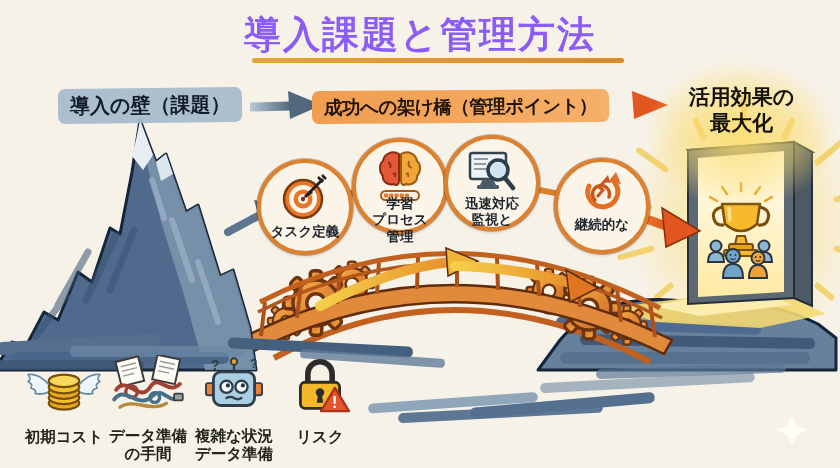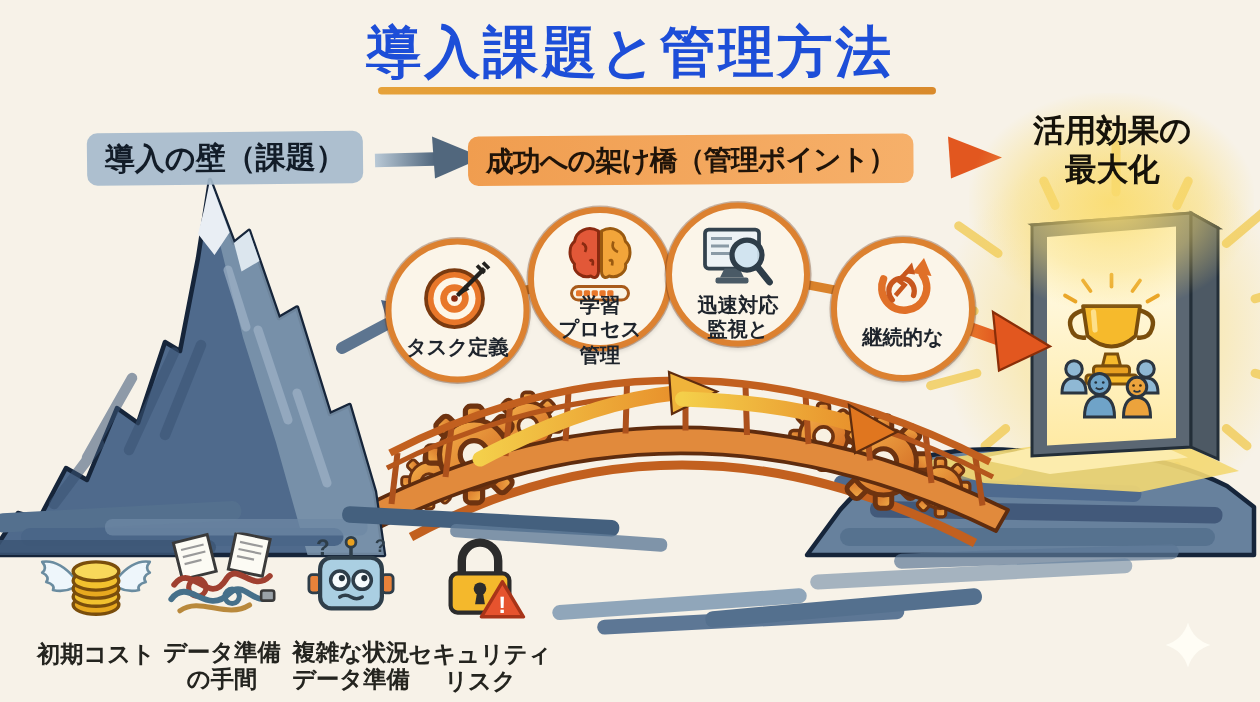--- a/index.html
+++ b/index.html
@@ -4,39 +4,39 @@
 <style>
   html,body{margin:0;padding:0;background:#e8e4da;}
   .canvas{
     position:relative;width:840px;height:468px;overflow:hidden;
     background:#f7f2e8;
     font-family:"Liberation Sans","DejaVu Sans",sans-serif;
   }
   .bg{position:absolute;left:0;top:0;}
   .title{
     position:absolute;left:0;top:10px;width:840px;text-align:center;
-    font-size:37px;font-weight:900;color:#1d4ed8;letter-spacing:2px;
+    font-size:37px;font-weight:900;color:#8b5cf6;letter-spacing:2px;
   }
   .title-underline{
     position:absolute;left:252px;top:58px;width:372px;height:5px;border-radius:3px;
     background:linear-gradient(90deg,#e6a23a,#d98a2b);
   }
   .hl{
     position:absolute;font-weight:800;color:#121c28;white-space:nowrap;
     padding:4px 12px;border-radius:7px;
   }
   .hl-blue{left:58px;top:88px;font-size:20px;background:rgba(166,187,204,.92);transform:rotate(-.6deg);}
   .hl-orange{left:312px;top:90px;font-size:18.5px;letter-spacing:-.5px;background:linear-gradient(93deg,#f09d4f,#f6b06a);transform:rotate(-.4deg);color:#201409;}
   .goal-glow{
     position:absolute;left:646px;top:62px;width:190px;height:145px;
     background:radial-gradient(ellipse at center,rgba(250,220,110,.9) 0%,rgba(250,220,110,.45) 45%,rgba(250,220,110,0) 72%);
   }
   .goal{
-    position:absolute;left:664px;top:75px;width:155px;text-align:center;
-    font-size:21px;font-weight:900;color:#15120a;line-height:1.25;
+    position:absolute;left:664px;top:86px;width:155px;text-align:center;
+    font-size:21px;font-weight:900;color:#15120a;line-height:1.25;font-family:Liberation Mono, monospace;
   }
   .node{
     position:absolute;width:88px;height:88px;border-radius:50%;
     background:#fbf5e9;border:4px solid #dc8130;
     box-shadow:0 0 0 1px rgba(110,51,16,.35),0 2px 3px rgba(0,0,0,.12);
   }
   .node svg{display:block;margin:0 auto;}
   .node .nlabel{
     position:absolute;left:-11px;width:110px;text-align:center;
     font-size:13.5px;font-weight:800;color:#1e242c;line-height:1.22;white-space:nowrap;
@@ -409,18 +409,17 @@
 <div class="challenge" style="left:268px;top:358px;width:104px;">
   <svg width="66" height="56" viewBox="0 0 66 60">
     <path d="M 20 28 V 17 A 13 13 0 0 1 46 17 V 28" fill="none" stroke="#2c2c2c" stroke-width="6"></path>
     <rect x="12" y="26" width="42" height="28" rx="5" fill="#f4b82c" stroke="#2c2c2c" stroke-width="3"></rect>
     <circle cx="33" cy="37" r="4.5" fill="#2c2c2c"></circle>
     <polygon points="31,39 35,39 36.5,48 29.5,48" fill="#2c2c2c"></polygon>
     <polygon points="49,32 64,57 34,57" fill="#e6532e" stroke="#a83418" stroke-width="2.5" stroke-linejoin="round"></polygon>
     <text x="46" y="54" font-size="17" font-weight="bold" fill="#ffffff">!</text>
   </svg>
   <div class="clabel">
-    <div>セキュリティ</div>
     <div>リスク</div>
   </div>
 </div>
 
 </div>
 
 </body></html>

